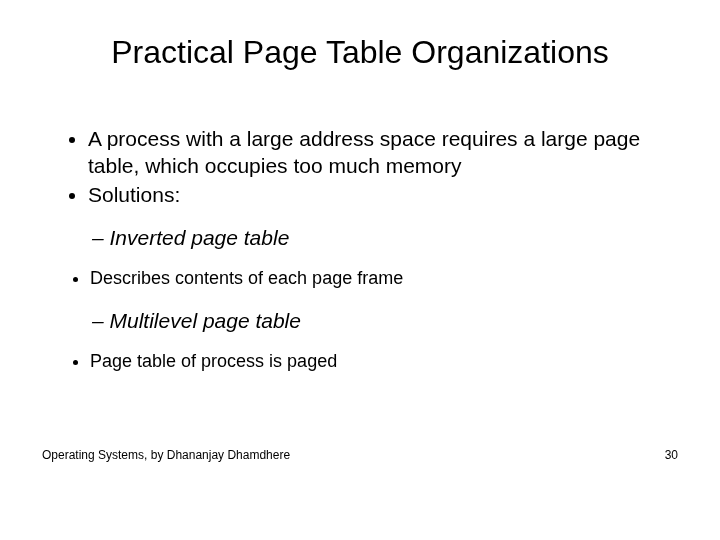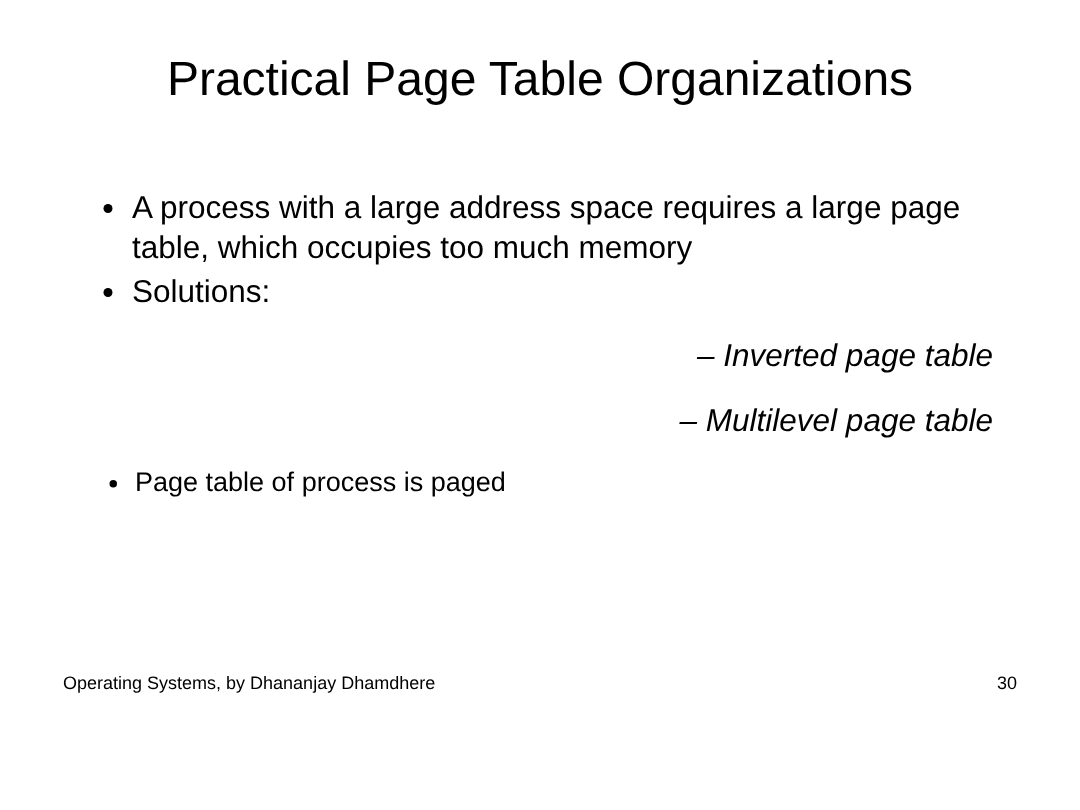--- a/index.html
+++ b/index.html
@@ -75,39 +75,41 @@
     display: flex;
     justify-content: space-between;
     align-items: center;
   }
   li {
     margin: 1px 0;
   }
   .lvl2 {
     font-size: 21px;
     margin-top: 6px;
-    text-align: right;
   }
 </style>
 </head>
 <body>
 
 <div class="slide">
   <div class="title">Practical Page Table Organizations</div>
 
   <div class="content">
     <ul>
       <li>A process with a large address space requires a large page table, which occupies too much memory</li>
       <li>Solutions:</li>
     </ul>
 
     <ul class="dash lvl2">
       <li class="italic">Inverted page table</li>
     </ul>
 
+    <ul class="sub-bullet">
+      <li>Describes contents of each page frame</li>
+    </ul>
 
 
 
     <ul class="dash lvl2">
       <li class="italic">Multilevel page table</li>
     </ul>
 
     <ul class="sub-bullet">
       <li>Page table of process is paged</li>
     </ul>

